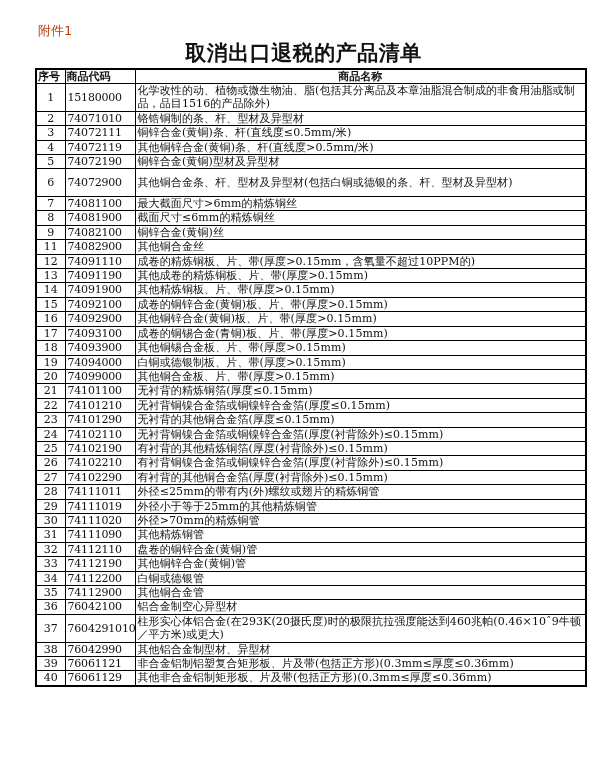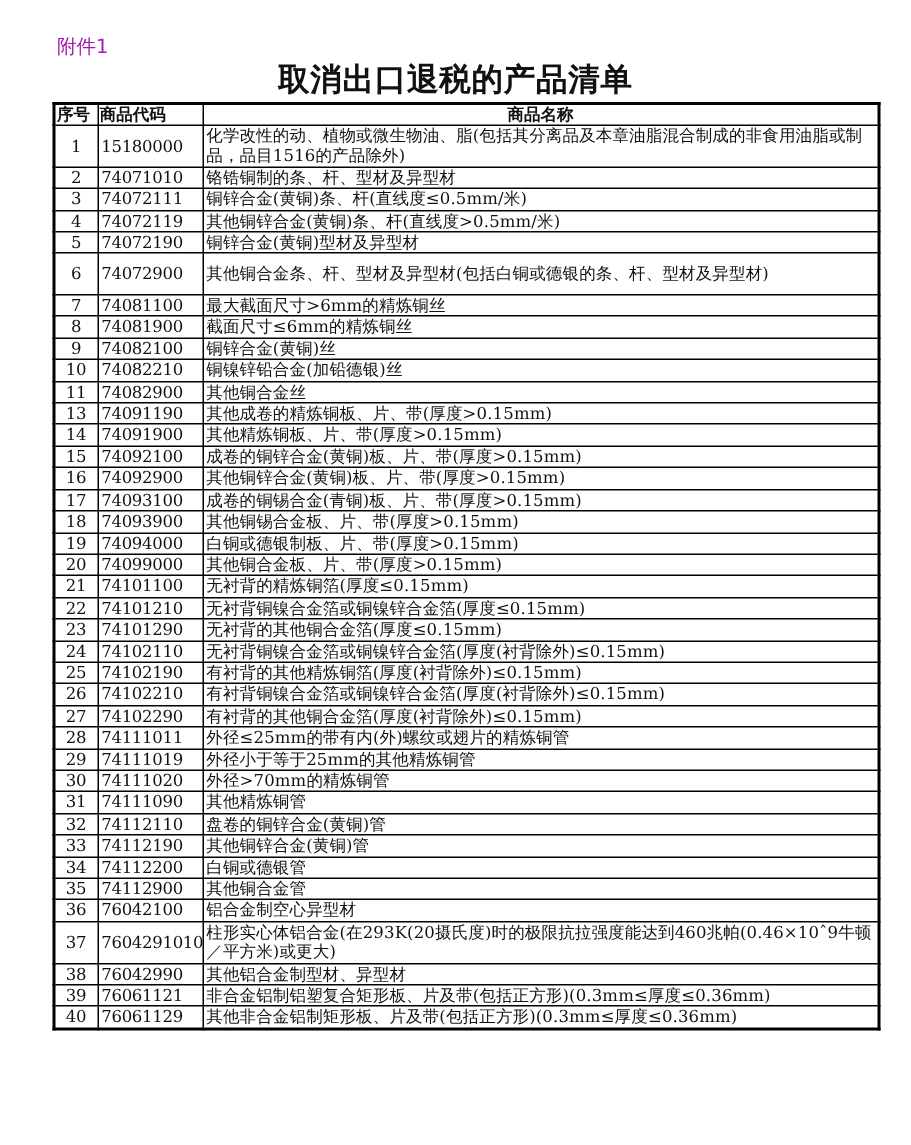--- a/index.html
+++ b/index.html
@@ -1,19 +1,19 @@
 <!DOCTYPE html>
 <html><head>
   <meta charset="utf-8">
   <style>
     html, body { margin: 0; padding: 0; background: #ffffff; }
     body { width: 607px; height: 763px; position: relative; overflow: hidden;
            font-family: "DejaVu Serif", "Liberation Serif", serif; color: #111; }
     .attach { position: absolute; left: 38px; top: 22px; font-family: "DejaVu Sans", "Liberation Sans", sans-serif;
-              font-size: 13px; color: #a21caf; }
+              font-size: 13px; color: #c2410c; }
     .title { position: absolute; left: 0; width: 607px; top: 39px; text-align: center;
              font-family: "DejaVu Serif", "Liberation Serif", serif; font-weight: bold; font-size: 21px; letter-spacing: 0.5px; color: #111; }
     table.list { position: absolute; left: 35px; top: 68px; width: 552px; border-collapse: collapse;
                  border: 2px solid #000; table-layout: fixed; }
     table.list th, table.list td { border: 1.5px solid #000; padding: 0 2px; font-size: 11px; line-height: 13.4px;
                                    vertical-align: middle; overflow: hidden; }
     table.list th { font-family: "DejaVu Sans", "Liberation Sans", sans-serif; font-weight: bold; font-size: 11px;
                     height: 13px; line-height: 13px; text-align: left; padding: 0 1px; }
     table.list th.name-h { text-align: center; }
     td.seq { text-align: center; font-size: 10.5px; padding: 0; }
@@ -80,28 +80,28 @@
         <td class="seq">8</td>
         <td class="code">74081900</td>
         <td class="name">截面尺寸≤6mm的精炼铜丝</td>
       </tr>
       <tr style="height: 13.6px;">
         <td class="seq">9</td>
         <td class="code">74082100</td>
         <td class="name">铜锌合金(黄铜)丝</td>
       </tr>
       <tr style="height: 13.6px;">
-        <td class="seq">10</td>
-        <td class="code">74082210</td>
-        <td class="name">铜镍锌铅合金(加铅德银)丝</td>
-      </tr>
-      <tr style="height: 13.6px;">
         <td class="seq">11</td>
         <td class="code">74082900</td>
         <td class="name">其他铜合金丝</td>
+      </tr>
+      <tr style="height: 13.6px;">
+        <td class="seq">12</td>
+        <td class="code">74091110</td>
+        <td class="name">成卷的精炼铜板、片、带(厚度&gt;0.15mm，含氧量不超过10PPM的)</td>
       </tr>
       <tr style="height: 13.6px;">
         <td class="seq">13</td>
         <td class="code">74091190</td>
         <td class="name">其他成卷的精炼铜板、片、带(厚度&gt;0.15mm)</td>
       </tr>
       <tr style="height: 13.6px;">
         <td class="seq">14</td>
         <td class="code">74091900</td>
         <td class="name">其他精炼铜板、片、带(厚度&gt;0.15mm)</td>

